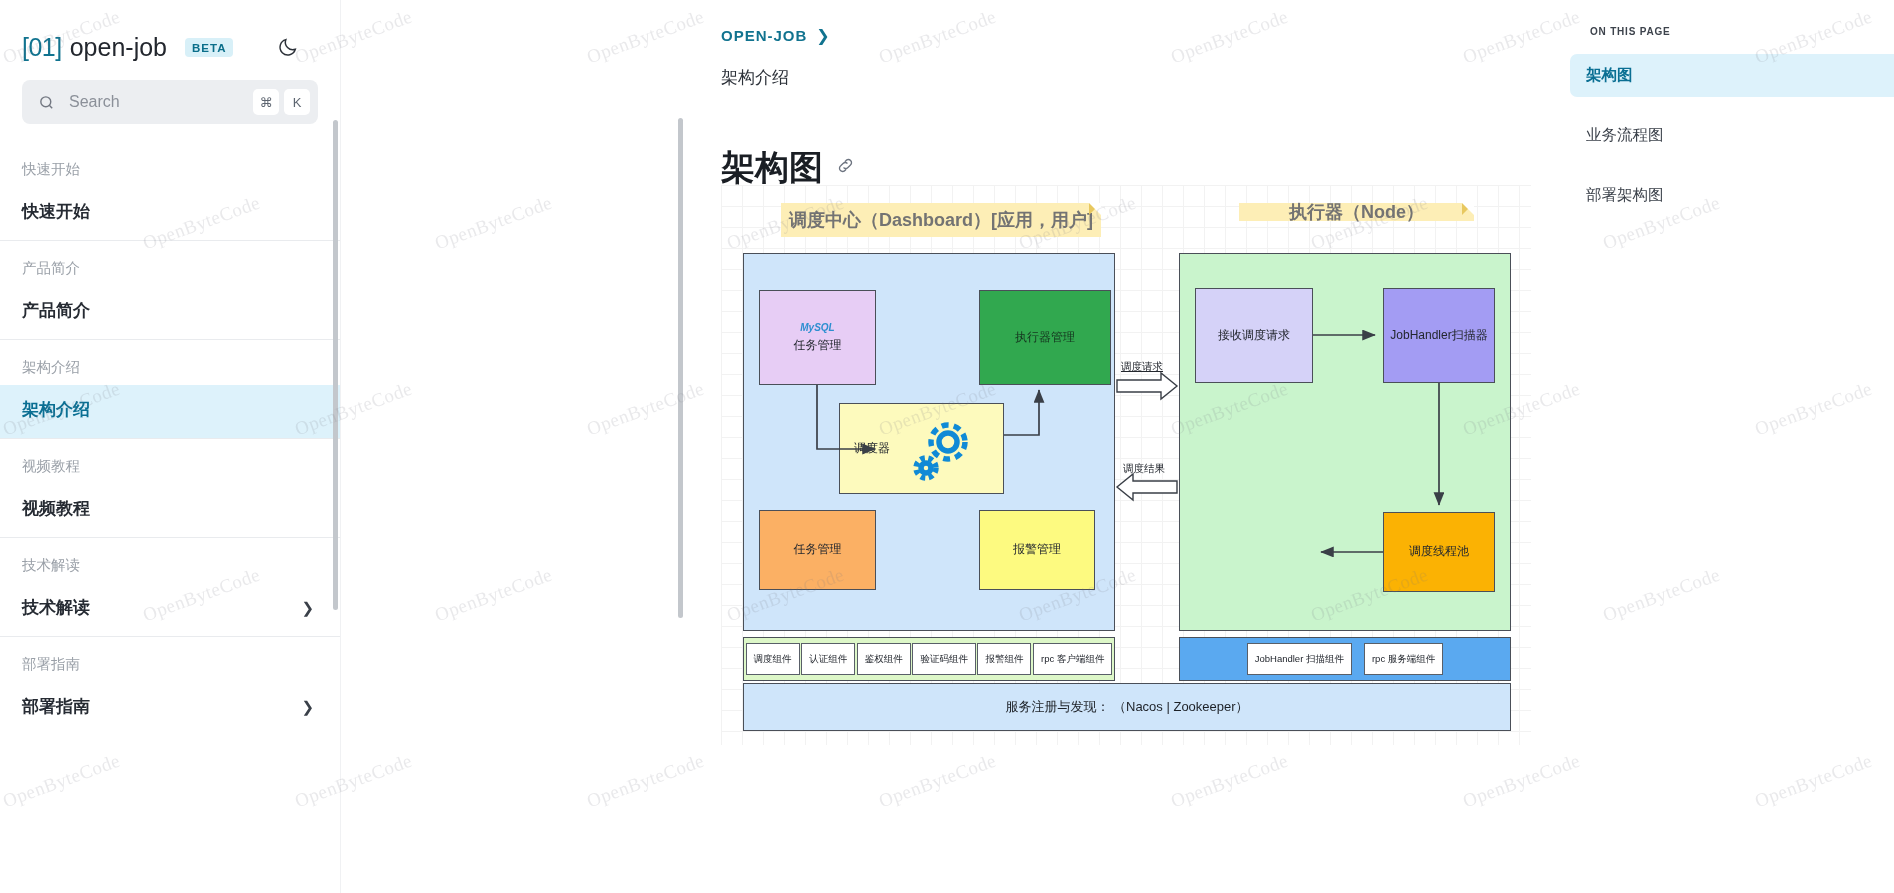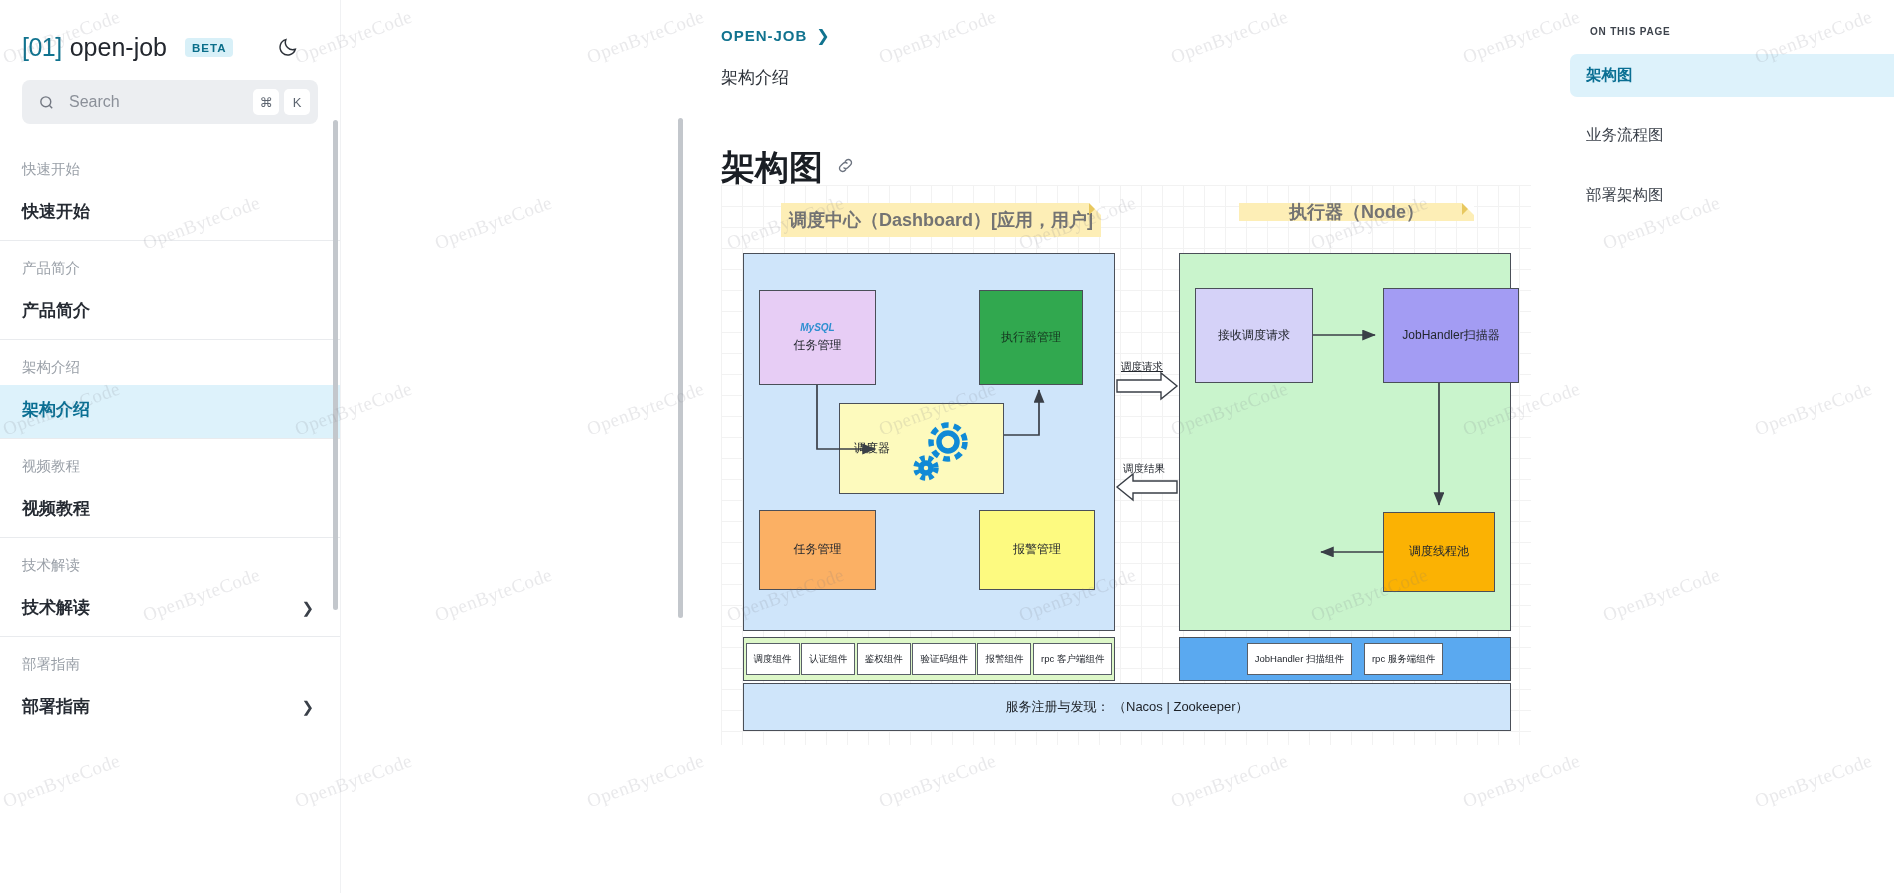--- a/index.html
+++ b/index.html
@@ -269,21 +269,21 @@
       <div class="note" style="left:60px;top:18px;width:320px;height:34px;">调度中心（Dashboard）[应用，用户]</div>
       <div class="note" style="left:518px;top:18px;width:235px;height:18px;">执行器（Node）</div>
 
       <div class="panel panel-left"></div>
 
       <div class="nodebox" style="left:38px;top:105px;width:117px;height:95px;background:#e7cdf5;flex-direction:column;gap:4px;">
         <span style="font-size:10px;color:#2d8fd0;font-weight:700;font-style:italic;">MySQL</span>
         <span>任务管理</span>
       </div>
 
-      <div class="nodebox" style="left:258px;top:105px;width:104px;height:95px;background:#31a84f;color:#15361f;">
+      <div class="nodebox" style="left:258px;top:105px;width:132px;height:95px;background:#31a84f;color:#15361f;">
         <span>执行器管理</span>
       </div>
 
       <div class="nodebox" style="left:118px;top:218px;width:165px;height:91px;background:#fdfabd;justify-content:flex-start;padding-left:14px;">
         <span>调度器</span>
         <span style="position:absolute;left:68px;top:12px;">
           <svg width="70" height="70" viewBox="0 0 70 70">
             <g fill="none" stroke="#108ad6" stroke-width="5.5">
               <circle cx="40" cy="26" r="9"></circle>
               <circle cx="40" cy="26" r="17" stroke-dasharray="7 5.2"></circle>
@@ -301,21 +301,21 @@
       <div class="nodebox" style="left:258px;top:325px;width:116px;height:80px;background:#fdfa80;">
         <span>报警管理</span>
       </div>
 
       <div class="panel panel-right"></div>
 
       <div class="nodebox" style="left:474px;top:103px;width:118px;height:95px;background:#d5d2f8;">
         <span>接收调度请求</span>
       </div>
 
-      <div class="nodebox" style="left:662px;top:103px;width:136px;height:95px;background:#a39cf3;">
+      <div class="nodebox" style="left:662px;top:103px;width:112px;height:95px;background:#a39cf3;">
         <span>JobHandler扫描器</span>
       </div>
 
 
 
       <div class="nodebox" style="left:662px;top:327px;width:112px;height:80px;background:#fbb203;">
         <span>调度线程池</span>
       </div>
 
       <svg class="conn" width="810" height="560">

